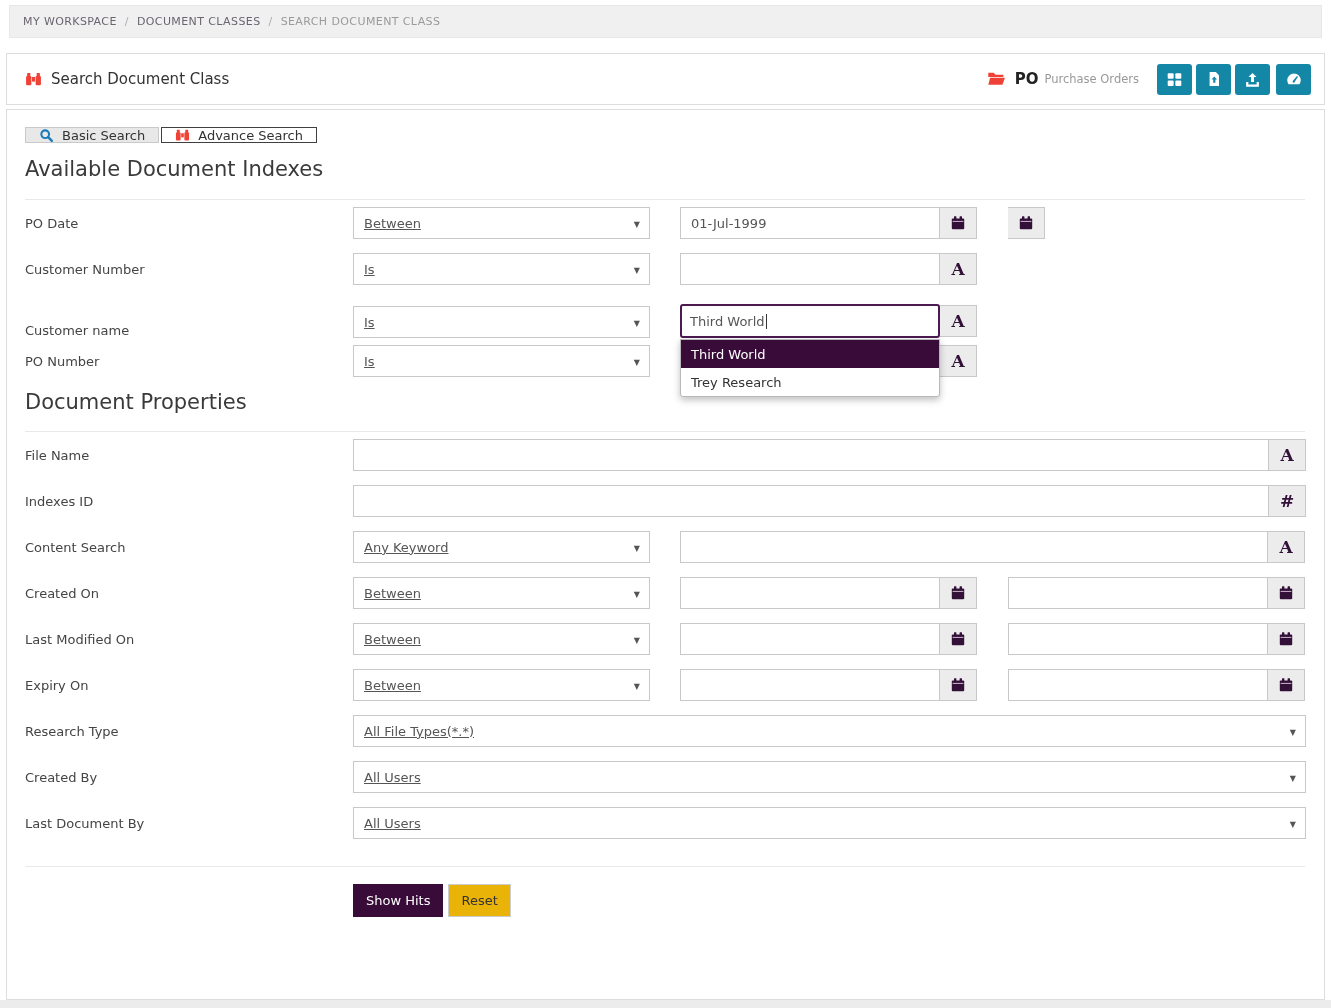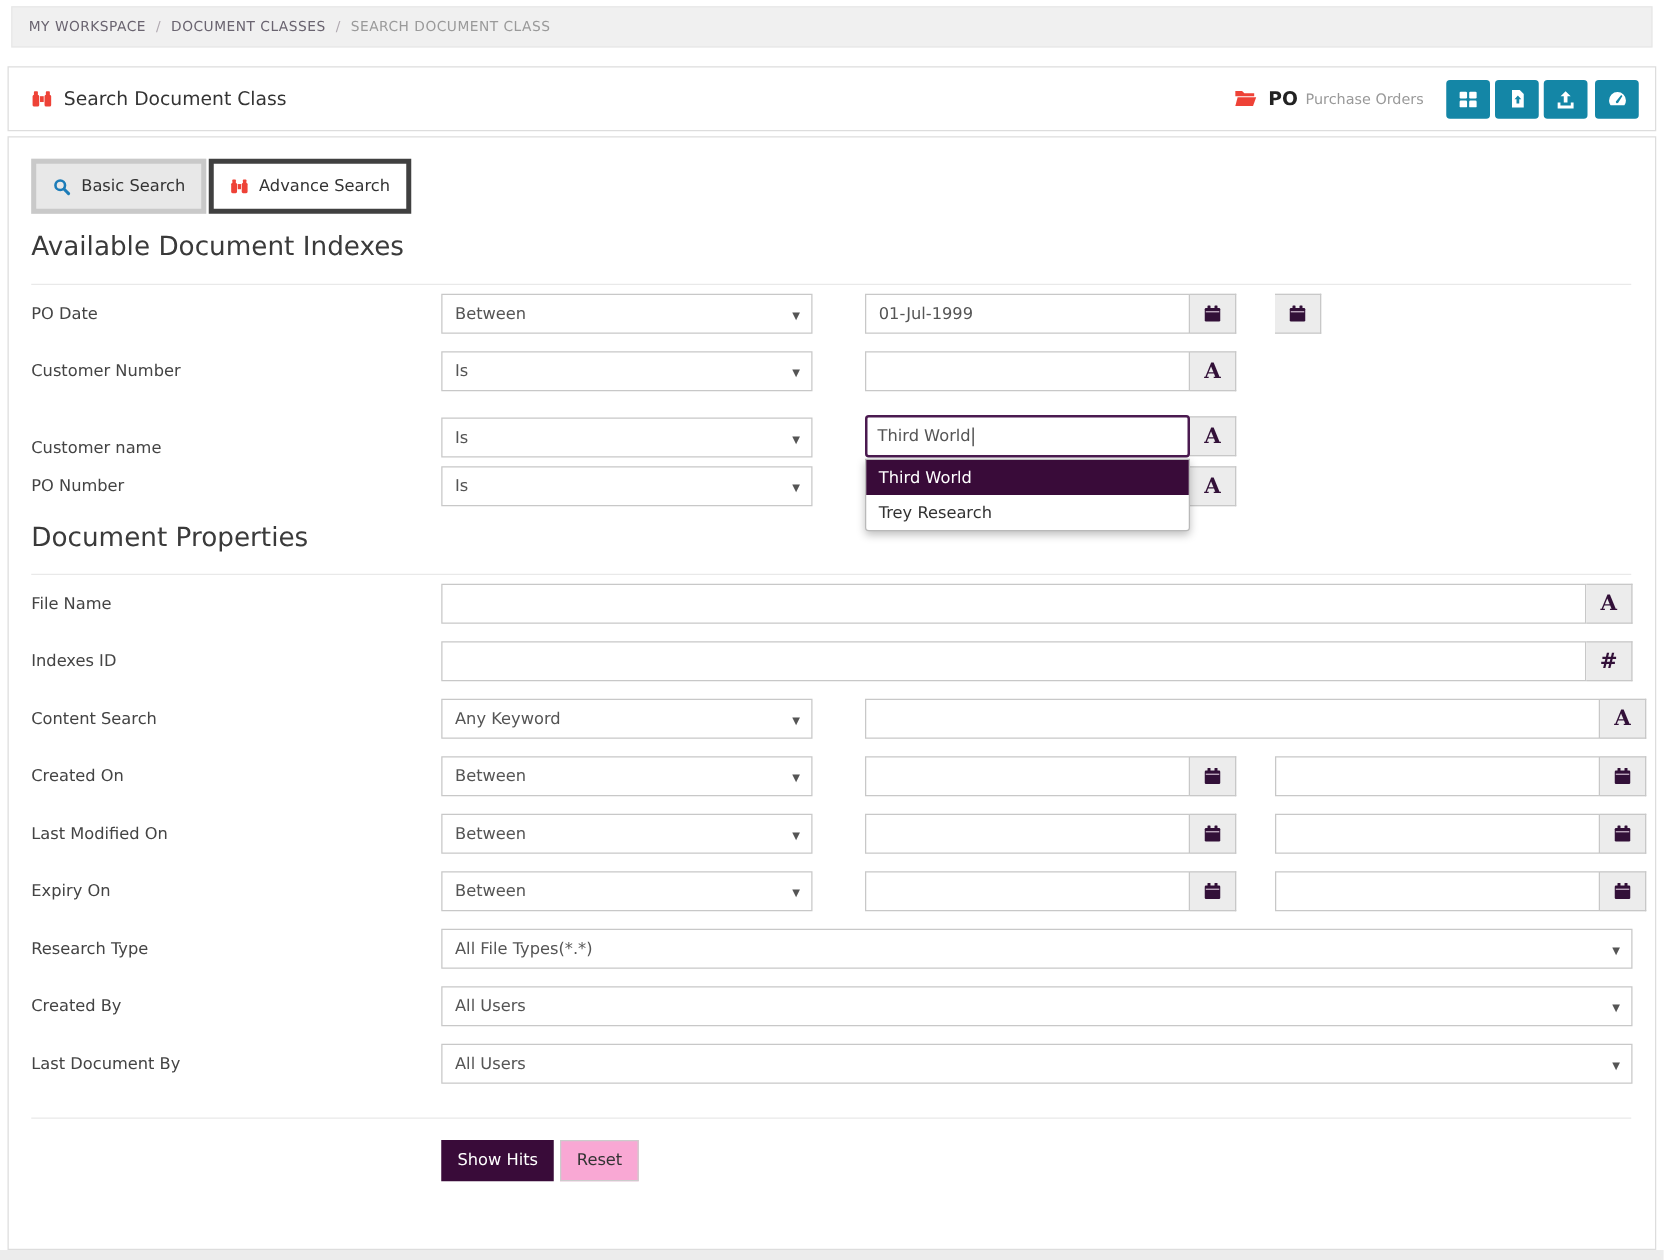--- a/index.html
+++ b/index.html
@@ -22,38 +22,38 @@
   .class-code { font-size:15px; font-weight:bold; color:#222; margin:0 6px 0 9px; }
   .class-name { font-size:11.5px; color:#999; margin-right:14px; }
   .tool-btn { width:35px; height:31px; background:#1486a6; border-radius:3px; margin-left:4px;
     display:flex; align-items:center; justify-content:center; cursor:pointer; }
   
   .main-panel { margin:4px 6px 0; height:891px; border:1px solid #dddddd; background:#fff;
     padding:17px 19px 0 18px; position:relative; }
   .bottom-strip { height:8px; background:#ececec; }
   
   .tabs { display:flex; }
-  .tab { display:flex; align-items:center; height:44px; padding:0 13px; border:4px solid #404040;
+  .tab { display:flex; align-items:center; height:16px; padding:0 13px; border:1px solid #404040;
     background:#fff; color:#333; margin-right:2px; cursor:pointer; }
   .tab.active { background:#e8e8e8; border-color:#c9c9c9; }
   .tab .ticon { margin-right:8px; display:flex; }
   
   .section-heading { font-size:21px; font-weight:400; color:#3a3a3a; margin:14px 0 0 0;
     font-family:"DejaVu Sans","Liberation Sans",sans-serif; }
   .divider { border-top:1px solid #e9e9e9; margin-top:18px; }
   .divider2 { border-top:1px solid #e9e9e9; margin-top:17px; }
   
   .form-row { display:flex; align-items:center; height:46px; }
   .row-label { width:328px; flex-shrink:0; font-size:13px; color:#444; }
   .sel { height:32px; border:1px solid #c8c8c8; background:#fff; display:flex; align-items:center;
-    padding:0 10px; font-size:13px; color:#555; position:relative; cursor:pointer; flex-shrink:0; }
+    padding:0 10px; font-size:13px; color:#555; position:relative; cursor:pointer; flex-shrink:0;text-decoration:underline; }
   .sel .caret { position:absolute; right:9px; top:12px; font-size:8px; color:#555; }
   .sel-op { width:297px; }
   .sel-full { width:953px; }
-  .group { display:flex; margin-left:42px; position:relative; }
+  .group { display:flex; margin-left:30px; position:relative; }
   .group-2 { margin-left:31px; }
   .txt { width:260px; height:32px; border:1px solid #c8c8c8; padding:0 10px; font-size:13px;
     color:#555; font-family:inherit; background:#fff; outline:none; }
   .txt-wide { width:916px; }
   .txt-cs { width:588px; }
   .icon-btn { width:37px; height:32px; background:#ececec; border:1px solid #c8c8c8; border-left:none;
     display:flex; align-items:center; justify-content:center; cursor:pointer; flex-shrink:0; }
   .glyph { font-family:"DejaVu Serif","Liberation Serif",serif; font-weight:bold; font-size:17px;
     color:#321038; line-height:1; }
   
@@ -64,21 +64,21 @@
     border:1px solid #b9b9b9; border-radius:0 0 3px 3px; box-shadow:0 3px 7px rgba(0,0,0,.25); z-index:20; }
   .ac-item { height:28px; display:flex; align-items:center; padding:0 10px; font-size:13px; color:#333; cursor:pointer; }
   .ac-item.hl { background:#390b39; color:#fff; }
   
   .check-row { display:flex; align-items:center; margin-left:328px; margin-top:10px; height:20px; }
   .check-row input { width:13px; height:13px; margin:0 9px 0 0; }
   .check-label { font-size:12px; color:#333; }
   .actions { display:flex; margin-left:328px; margin-top:17px; }
   .btn-primary { background:#390b39; color:#fff; border:none; font-size:13px; padding:0 13px;
     height:33px; cursor:pointer; font-family:inherit; }
-  .btn-secondary { background:#f9a8d4; color:#333; border:1px solid #cccccc; font-size:13px;
+  .btn-secondary { background:#eab308; color:#333; border:1px solid #cccccc; font-size:13px;
     padding:0 12px; height:33px; margin-left:5px; cursor:pointer; font-family:inherit; }
 </style>
 </head>
 <body>
 
 <div class="breadcrumb-bar">
   <span class="crumb-link">MY WORKSPACE</span>
   <span class="crumb-sep">/</span>
   <span class="crumb-link">DOCUMENT CLASSES</span>
   <span class="crumb-sep">/</span>

